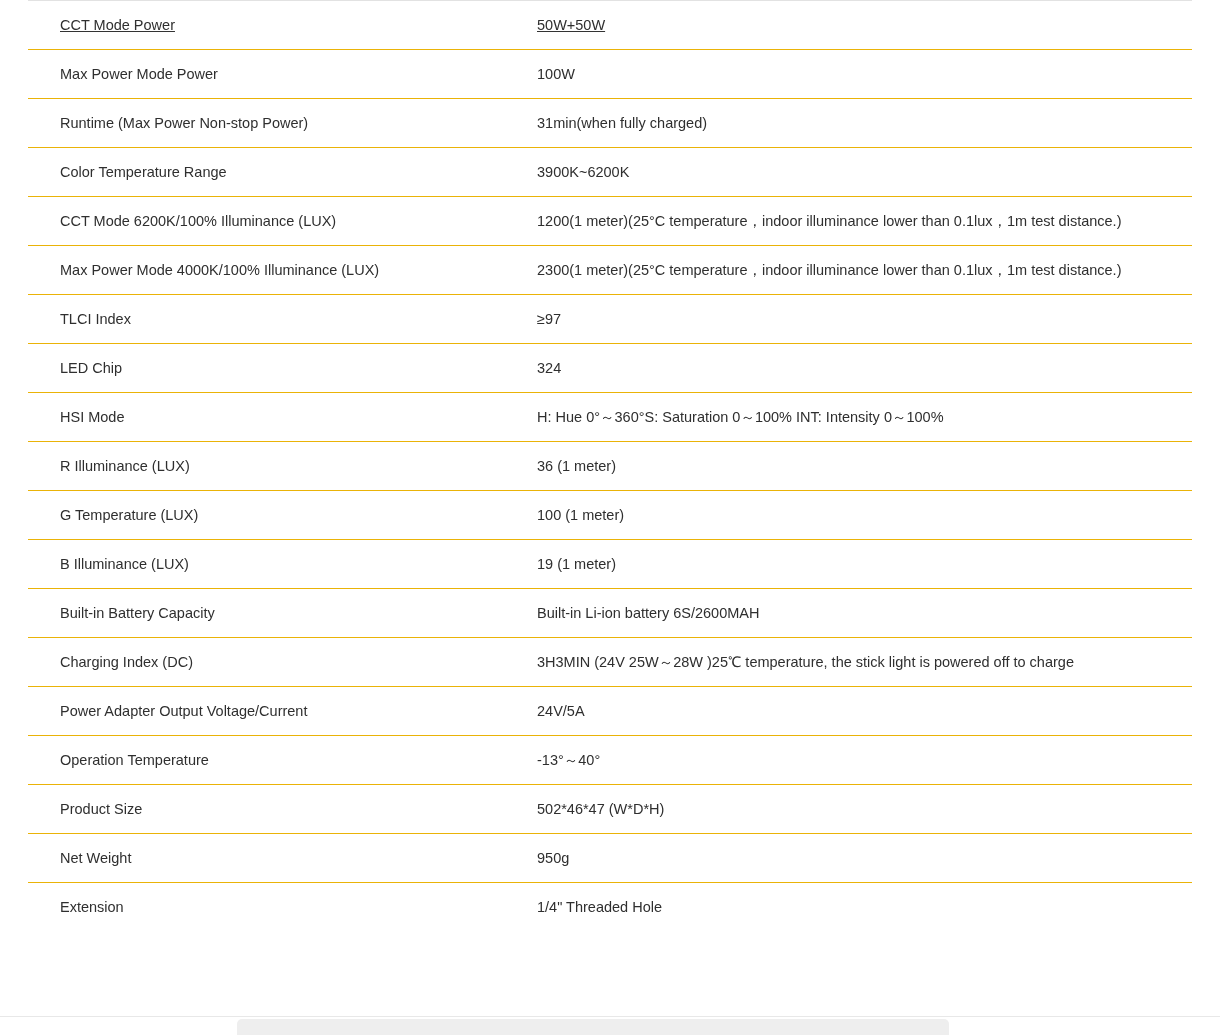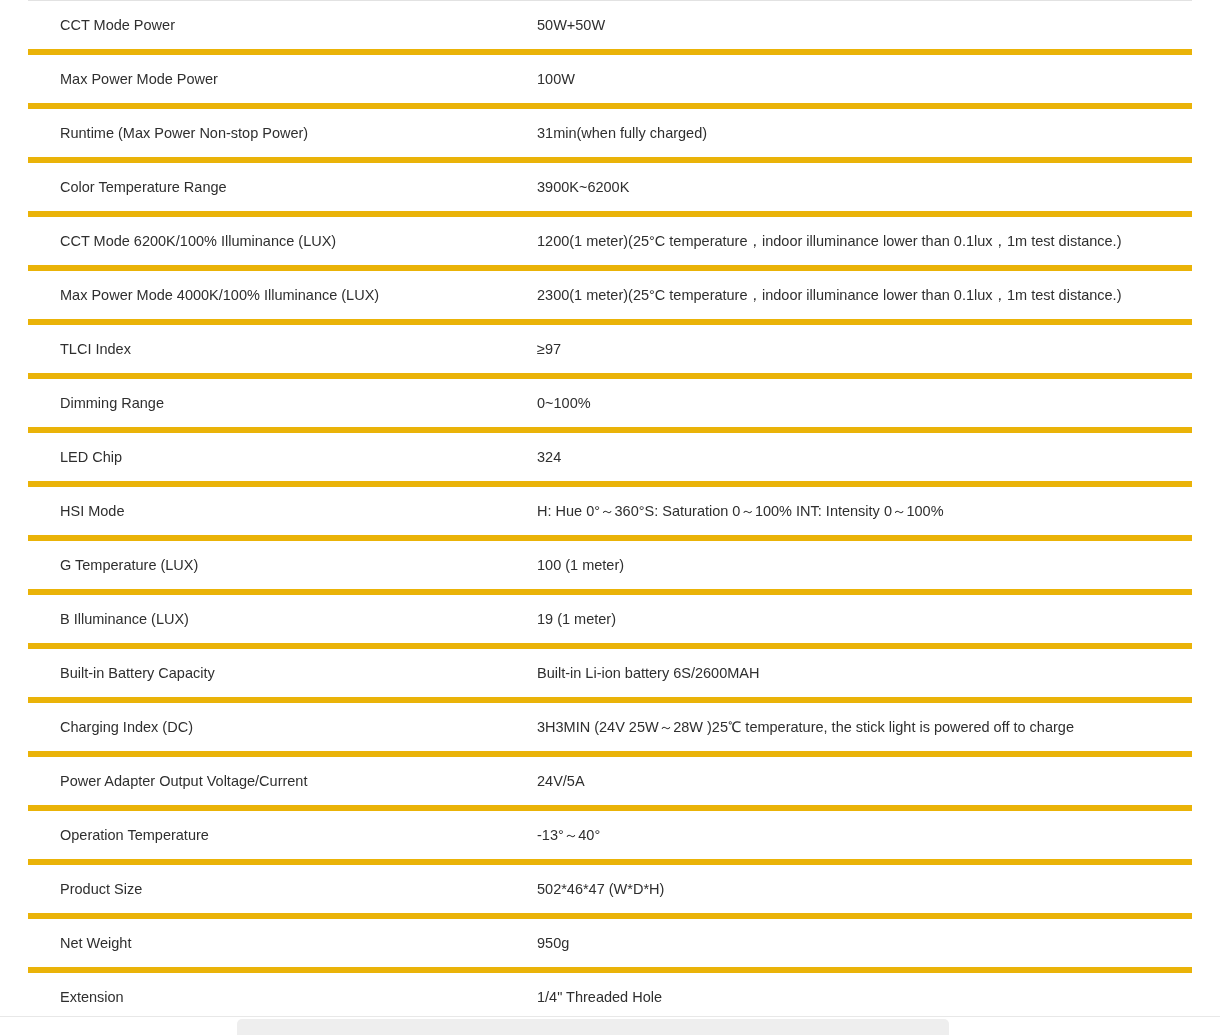--- a/index.html
+++ b/index.html
@@ -20,24 +20,25 @@
     height: 1035px;
     background: #ffffff;
   }
   .spec-table {
     width: 1164px;
     margin: 0 auto;
     border-collapse: collapse;
     table-layout: fixed;
   }
   .spec-table tr {
-    border-top: 6px solid #eab308;
+    border-top: 1px solid #eab308;
   }
   .spec-table tr:first-child {
     border-top: 1px solid #e2e2e2;
+    text-decoration: underline;
   }
   .spec-table td {
     padding: 14px 0 13px 0;
     font-size: 14.5px;
     line-height: 1.45;
     vertical-align: middle;
     color: #2f2f2f;
     font-weight: 400;
   }
   .spec-table td.label {
@@ -97,30 +98,30 @@
       </tr>
       <tr>
         <td class="label">Max Power Mode 4000K/100% Illuminance (LUX)</td>
         <td class="value">2300(1 meter)(25°C temperature，indoor illuminance lower than 0.1lux，1m test distance.)</td>
       </tr>
       <tr>
         <td class="label">TLCI Index</td>
         <td class="value">≥97</td>
       </tr>
       <tr>
-        <td class="label">Dimming Range</td>
-        <td class="value">0~100%</td>
-      </tr>
-      <tr>
         <td class="label">LED Chip</td>
         <td class="value">324</td>
       </tr>
       <tr>
         <td class="label">HSI Mode</td>
         <td class="value">H: Hue 0°～360°S: Saturation 0～100% INT: Intensity 0～100%</td>
+      </tr>
+      <tr>
+        <td class="label">R Illuminance (LUX)</td>
+        <td class="value">36 (1 meter)</td>
       </tr>
       <tr>
         <td class="label">G Temperature (LUX)</td>
         <td class="value">100 (1 meter)</td>
       </tr>
       <tr>
         <td class="label">B Illuminance (LUX)</td>
         <td class="value">19 (1 meter)</td>
       </tr>
       <tr>

